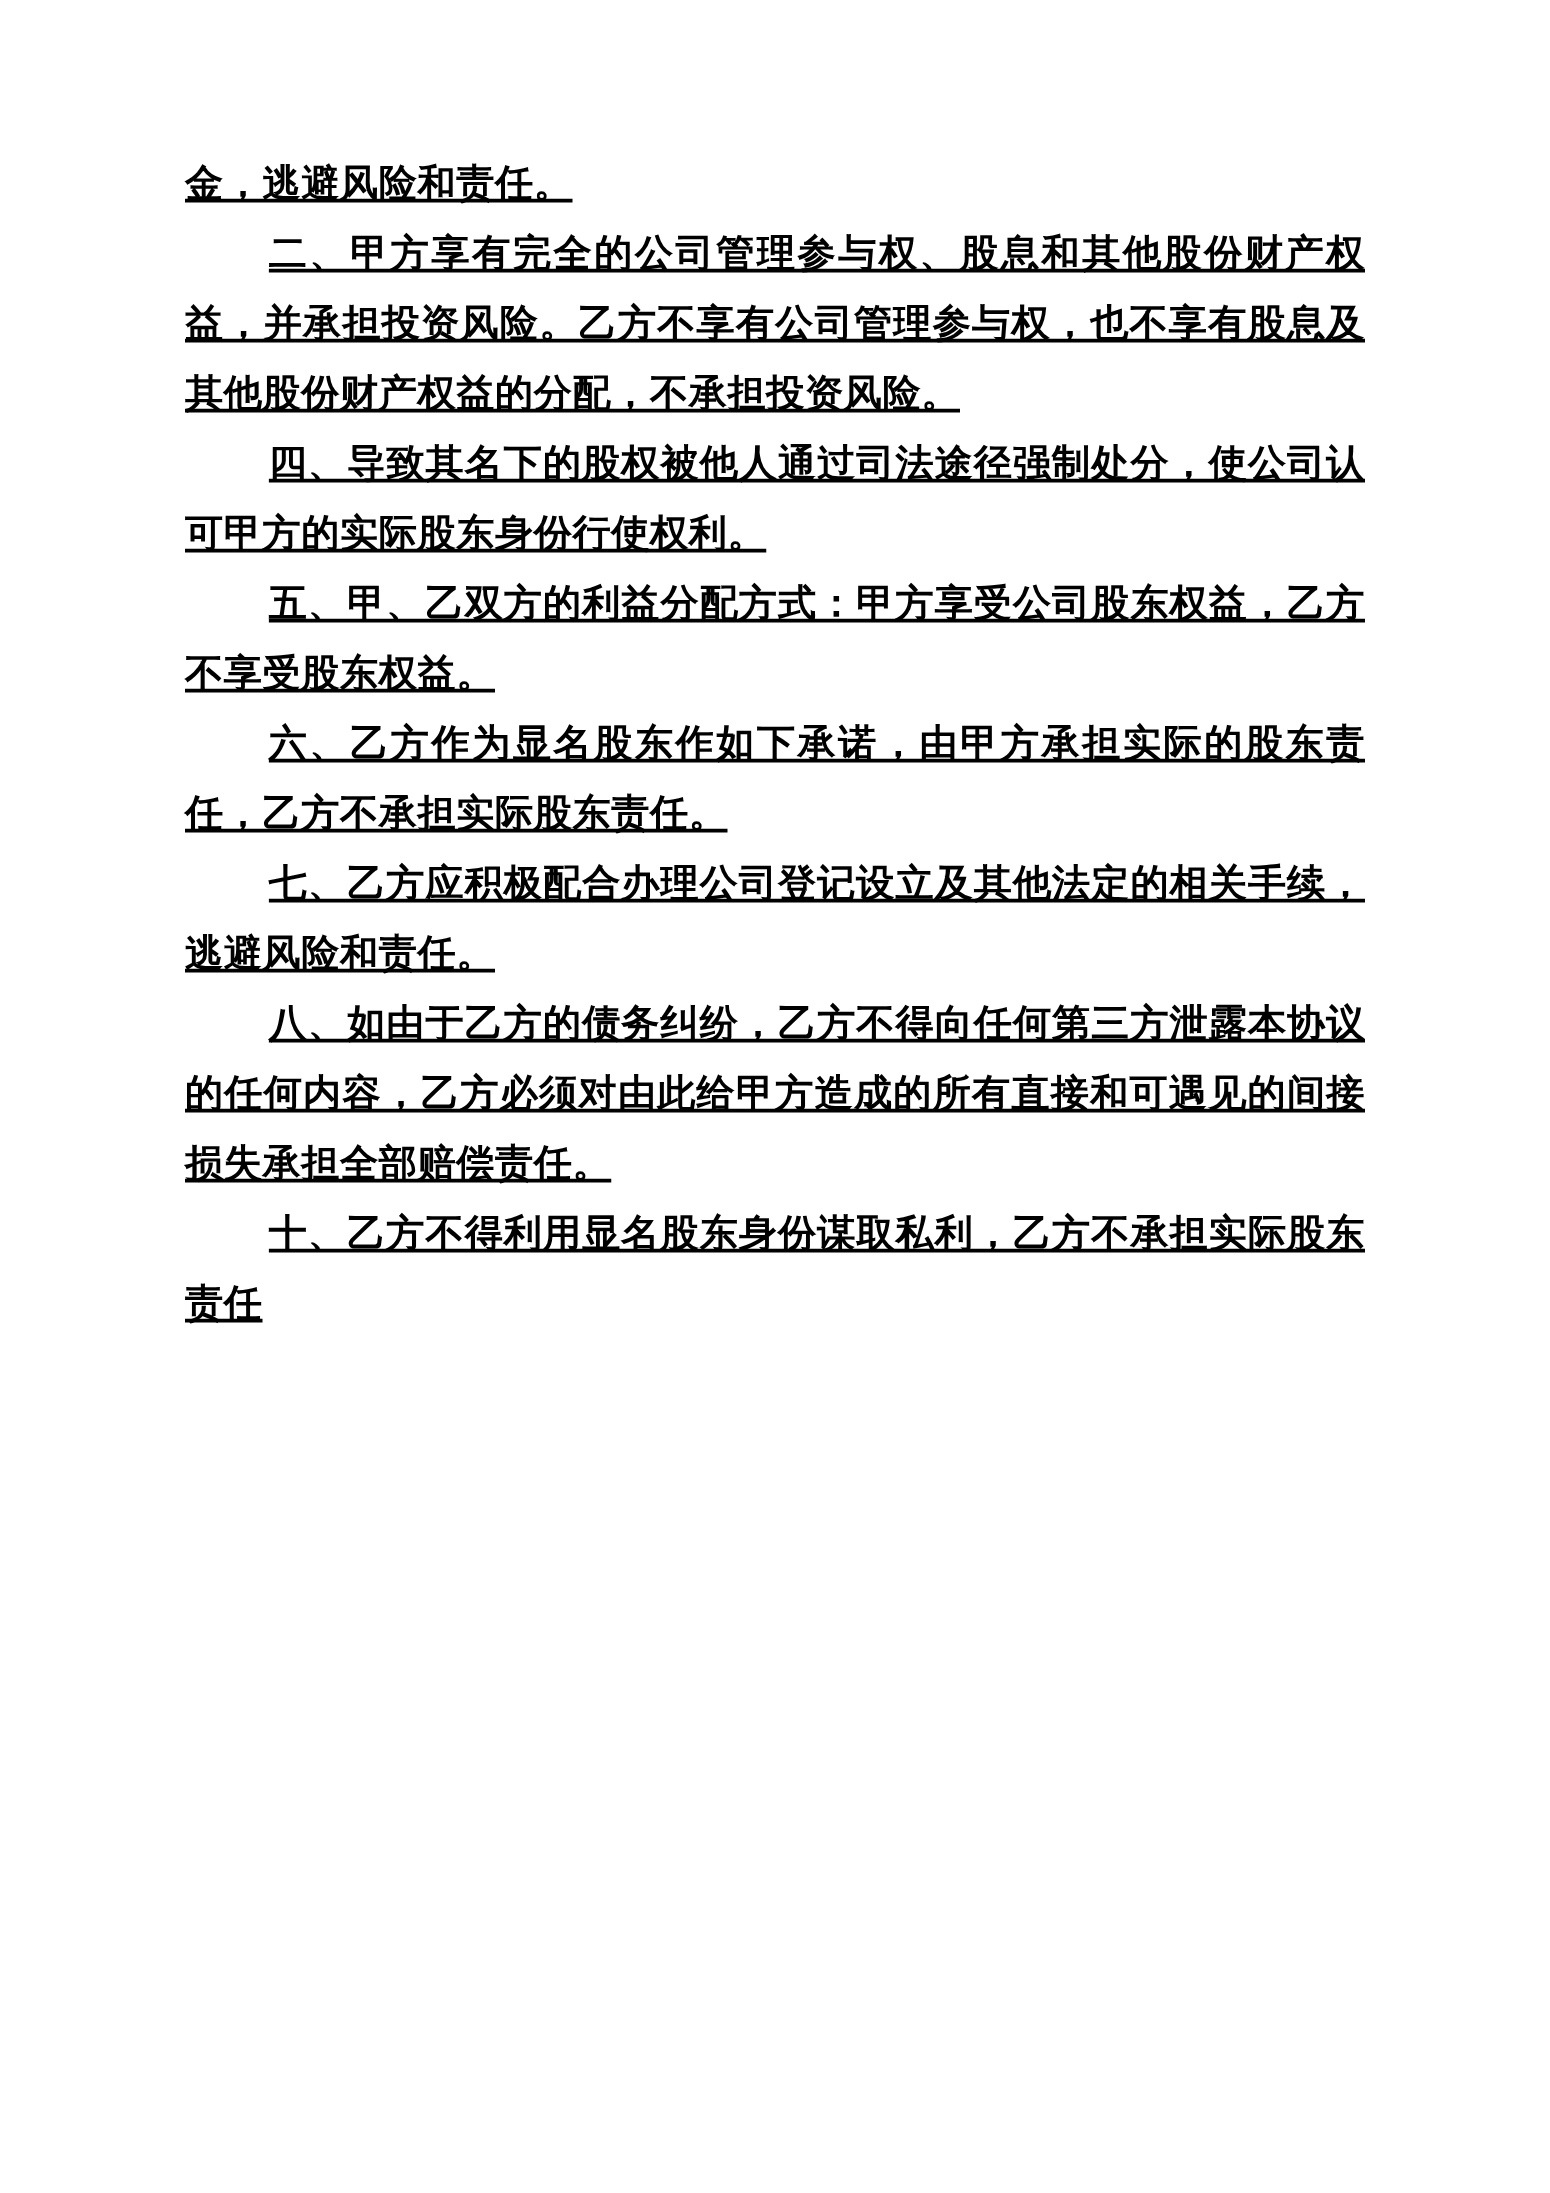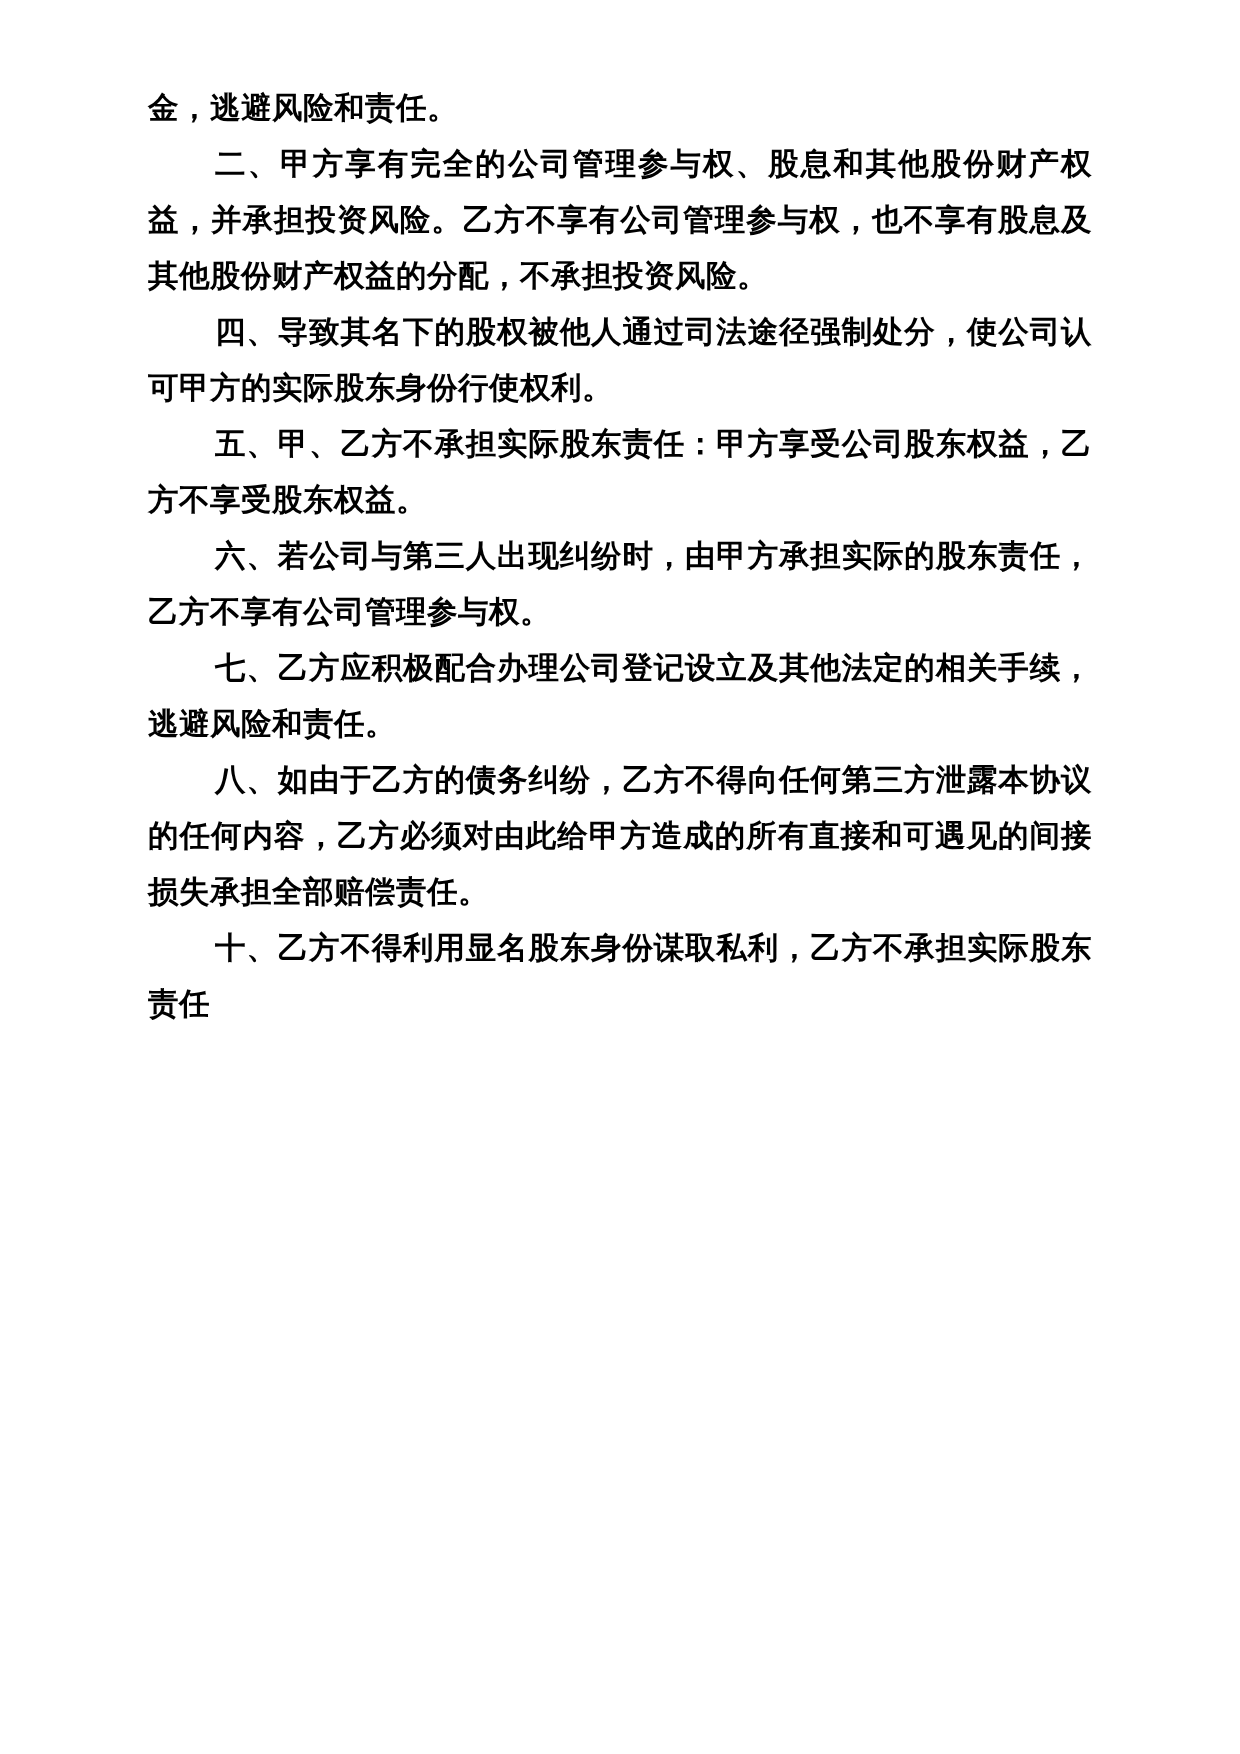--- a/index.html
+++ b/index.html
@@ -12,21 +12,22 @@
     height: 1754px;
     font-family: "DejaVu Sans", "Liberation Sans", sans-serif;
     color: #000000;
     overflow: hidden;
   }
   .page {
     position: relative;
     width: 1240px;
     height: 1754px;
     box-sizing: border-box;
-    padding: 80px 148px 60px 148px;
+    padding: 120px 148px 60px 148px;
+    text-decoration: underline;
   }
   .doc-body {
     font-size: 30.5px;
     line-height: 56px;
     letter-spacing: 0.5px;
     text-align: justify;
     text-justify: inter-ideograph;
     font-weight: 600;
   }
   p.para {
@@ -38,19 +39,19 @@
   }
 </style>
 </head>
 <body>
 
 <div class="page">
   <div class="doc-body">
     <p class="para">金，逃避风险和责任。</p>
     <p class="para indent">二、甲方享有完全的公司管理参与权、股息和其他股份财产权益，并承担投资风险。乙方不享有公司管理参与权，也不享有股息及其他股份财产权益的分配，不承担投资风险。</p>
     <p class="para indent">四、导致其名下的股权被他人通过司法途径强制处分，使公司认可甲方的实际股东身份行使权利。</p>
-    <p class="para indent">五、甲、乙方不承担实际股东责任：甲方享受公司股东权益，乙方不享受股东权益。</p>
-    <p class="para indent">六、若公司与第三人出现纠纷时，由甲方承担实际的股东责任，乙方不享有公司管理参与权。</p>
+    <p class="para indent">五、甲、乙双方的利益分配方式：甲方享受公司股东权益，乙方不享受股东权益。</p>
+    <p class="para indent">六、乙方作为显名股东作如下承诺，由甲方承担实际的股东责任，乙方不承担实际股东责任。</p>
     <p class="para indent">七、乙方应积极配合办理公司登记设立及其他法定的相关手续，逃避风险和责任。</p>
     <p class="para indent">八、如由于乙方的债务纠纷，乙方不得向任何第三方泄露本协议的任何内容，乙方必须对由此给甲方造成的所有直接和可遇见的间接损失承担全部赔偿责任。</p>
     <p class="para indent">十、乙方不得利用显名股东身份谋取私利，乙方不承担实际股东责任</p>
   </div>
 </div>
 
 </body></html>

